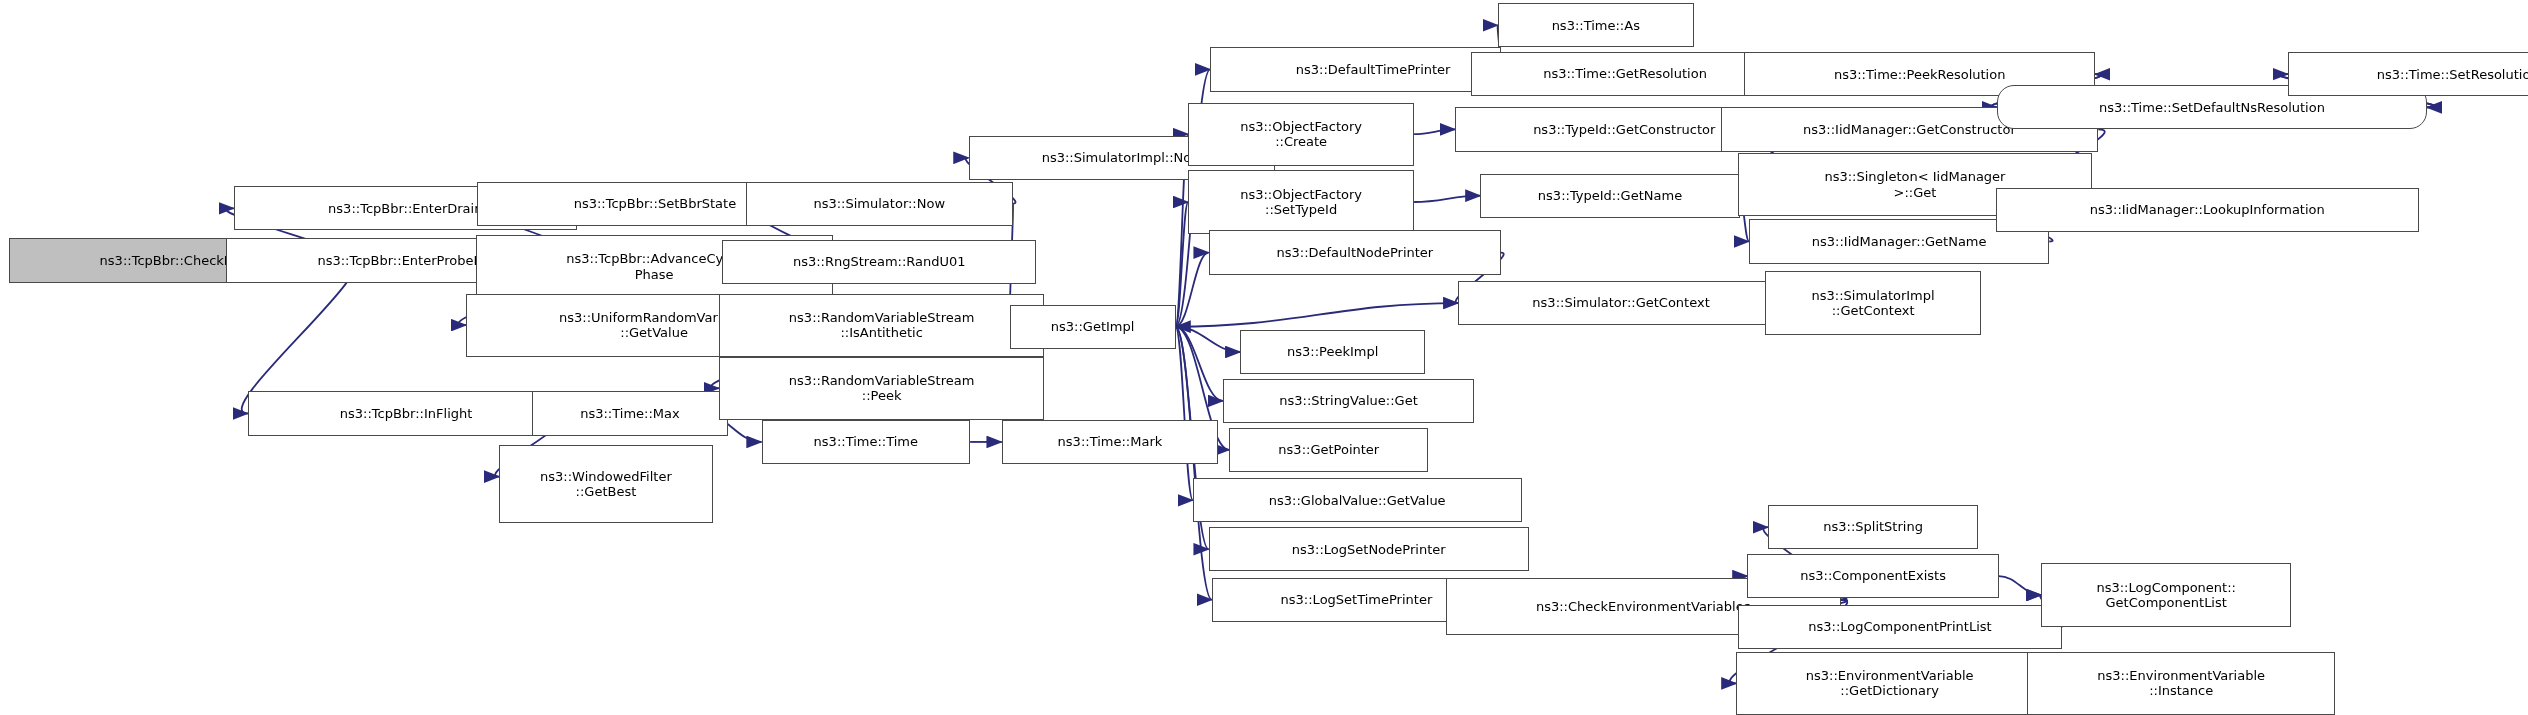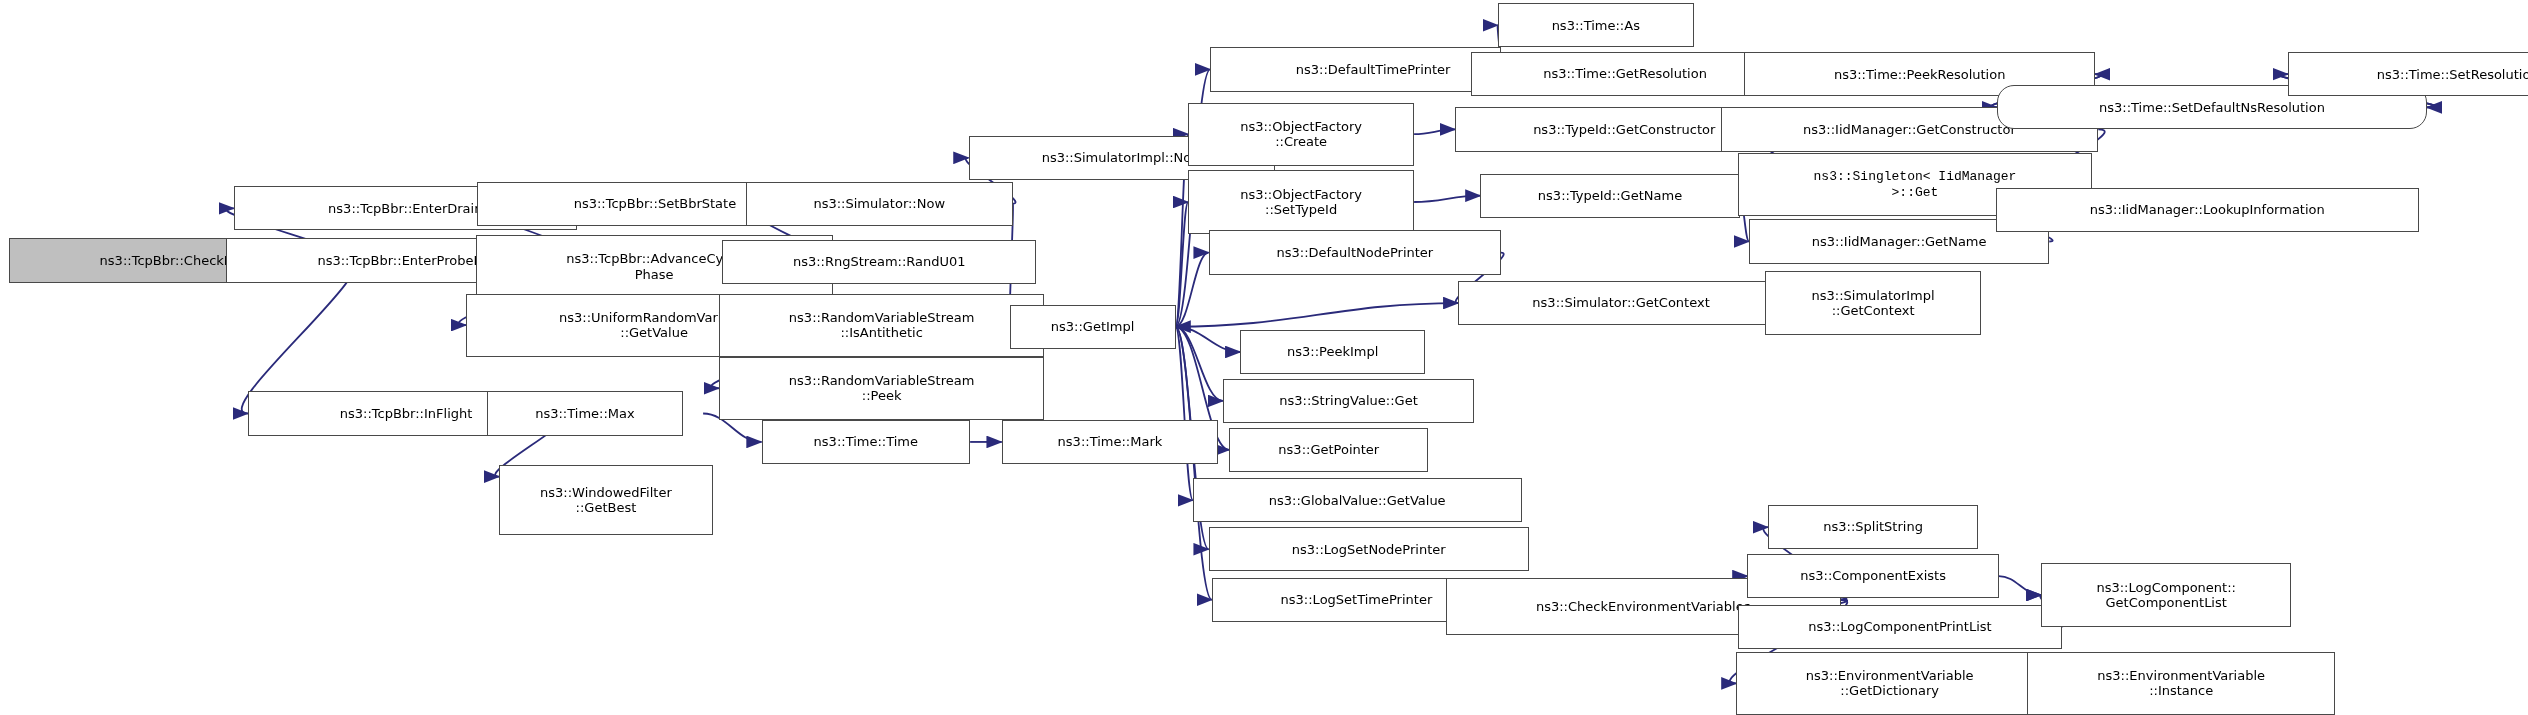--- a/index.html
+++ b/index.html
@@ -103,22 +103,22 @@
   </svg>
 <div class="node root" style="left: 9.48px; top: 238.333px; width: 339.7px; height: 44.1943px;">ns3::TcpBbr::CheckDrain</div>
     <div class="node" style="left: 233.84px; top: 186.247px; width: 342.86px; height: 44.1943px;">ns3::TcpBbr::EnterDrain</div>
     <div class="node" style="left: 225.94px; top: 238.333px; width: 360.24px; height: 44.1943px;">ns3::TcpBbr::EnterProbeBW</div>
     <div class="node" style="left: 248.06px; top: 391.435px; width: 316px; height: 44.1943px;">ns3::TcpBbr::InFlight</div>
     <div class="node" style="left: 477.16px; top: 181.512px; width: 355.5px; height: 44.1943px;">ns3::TcpBbr::SetBbrState</div>
     <div class="node" style="left: 475.58px; top: 235.177px; width: 357.08px; height: 63.1347px;">ns3::TcpBbr::AdvanceCycle
 Phase</div>
     <div class="node" style="left: 466.1px; top: 293.576px; width: 376.04px; height: 63.1347px;">ns3::UniformRandomVariable
 ::GetValue</div>
-    <div class="node" style="left: 487px; top: 391.435px; width: 195.92px; height: 44.1943px;">ns3::Time::Max</div>
-    <div class="node" style="left: 499.28px; top: 445.099px; width: 213.3px; height: 70px; margin-top: 20px;">ns3::WindowedFilter
+    <div class="node" style="left: 532px; top: 391.435px; width: 195.92px; height: 44.1943px;">ns3::Time::Max</div>
+    <div class="node" style="left: 499.28px; top: 445.099px; width: 213.3px; height: 78px;">ns3::WindowedFilter
 ::GetBest</div>
     <div class="node" style="left: 745.76px; top: 181.512px; width: 267.02px; height: 44.1943px;">ns3::Simulator::Now</div>
     <div class="node" style="left: 722.06px; top: 239.912px; width: 314.42px; height: 44.1943px;">ns3::RngStream::RandU01</div>
     <div class="node" style="left: 718.9px; top: 293.576px; width: 325.48px; height: 63.1347px;">ns3::RandomVariableStream
 ::IsAntithetic</div>
     <div class="node" style="left: 718.9px; top: 356.711px; width: 325.48px; height: 63.1347px;">ns3::RandomVariableStream
 ::Peek</div>
     <div class="node" style="left: 761.56px; top: 419.845px; width: 208.56px; height: 44.1943px;">ns3::Time::Time</div>
     <div class="node" style="left: 968.54px; top: 135.74px; width: 306.52px; height: 44.1943px;">ns3::SimulatorImpl::Now</div>
     <div class="node" style="left: 1009.62px; top: 304.625px; width: 165.9px; height: 44.1943px;">ns3::GetImpl</div>
@@ -136,21 +136,21 @@
     <div class="node" style="left: 1208.7px; top: 527.174px; width: 320px; height: 44.1943px; text-align: right;">ns3::LogSetNodePrinter</div>
     <div class="node" style="left: 1211.86px; top: 577.682px; width: 289.14px; height: 44.1943px;">ns3::LogSetTimePrinter</div>
     <div class="node" style="left: 1470.98px; top: 52.0861px; width: 308.1px; height: 44px;">ns3::Time::GetResolution</div>
     <div class="node" style="left: 1455.18px; top: 107.329px; width: 338.12px; height: 44.1943px;">ns3::TypeId::GetConstructor</div>
     <div class="node" style="left: 1480.46px; top: 173.62px; width: 259.12px; height: 44.1943px;">ns3::TypeId::GetName</div>
     <div class="node" style="left: 1458.34px; top: 280.949px; width: 325.48px; height: 44.1943px;">ns3::Simulator::GetContext</div>
     <div class="node" style="left: 1445.7px; top: 577.682px; width: 395px; height: 57px;">ns3::CheckEnvironmentVariables</div>
     <div class="node" style="left: 1497.84px; top: 3.15673px; width: 195.92px; height: 44.1943px;">ns3::Time::As</div>
     <div class="node" style="left: 1744.32px; top: 52.0861px; width: 350.76px; height: 44.1943px;">ns3::Time::PeekResolution</div>
     <div class="node" style="left: 1720.62px; top: 107.329px; width: 377.62px; height: 44.1943px;">ns3::IidManager::GetConstructor</div>
-    <div class="node" style="left: 1738px; top: 153.102px; width: 353.92px; height: 63.1347px; font-family: Liberation Mono, monospace;">ns3::Singleton&lt; IidManager
+    <div class="node" style="left: 1738px; top: 153.102px; width: 353.92px; height: 63.1347px;">ns3::Singleton&lt; IidManager
 &gt;::Get</div>
     <div class="node" style="left: 1749.06px; top: 219.393px; width: 300.2px; height: 44.1943px;">ns3::IidManager::GetName</div>
     <div class="node" style="left: 1764.86px; top: 271.479px; width: 216.46px; height: 63.1347px;">ns3::SimulatorImpl
 ::GetContext</div>
     <div class="node" style="left: 1995.54px; top: 187.826px; width: 423.44px; height: 44.1943px;">ns3::IidManager::LookupInformation</div>
     <div class="node" style="left: 1997.12px; top: 85.2318px; width: 429.76px; height: 44.1943px; border-radius: 17px;">ns3::Time::SetDefaultNsResolution</div>
     <div class="node" style="left: 2287.84px; top: 52.0861px; width: 339.7px; height: 44.1943px;">ns3::Time::SetResolution</div>
     <div class="node" style="left: 1768.02px; top: 505.077px; width: 210.14px; height: 44.1943px;">ns3::SplitString</div>
     <div class="node" style="left: 1747.48px; top: 554.007px; width: 251.22px; height: 44.1943px;">ns3::ComponentExists</div>
     <div class="node" style="left: 1738px; top: 604.514px; width: 323.9px; height: 44.1943px;">ns3::LogComponentPrintList</div>

